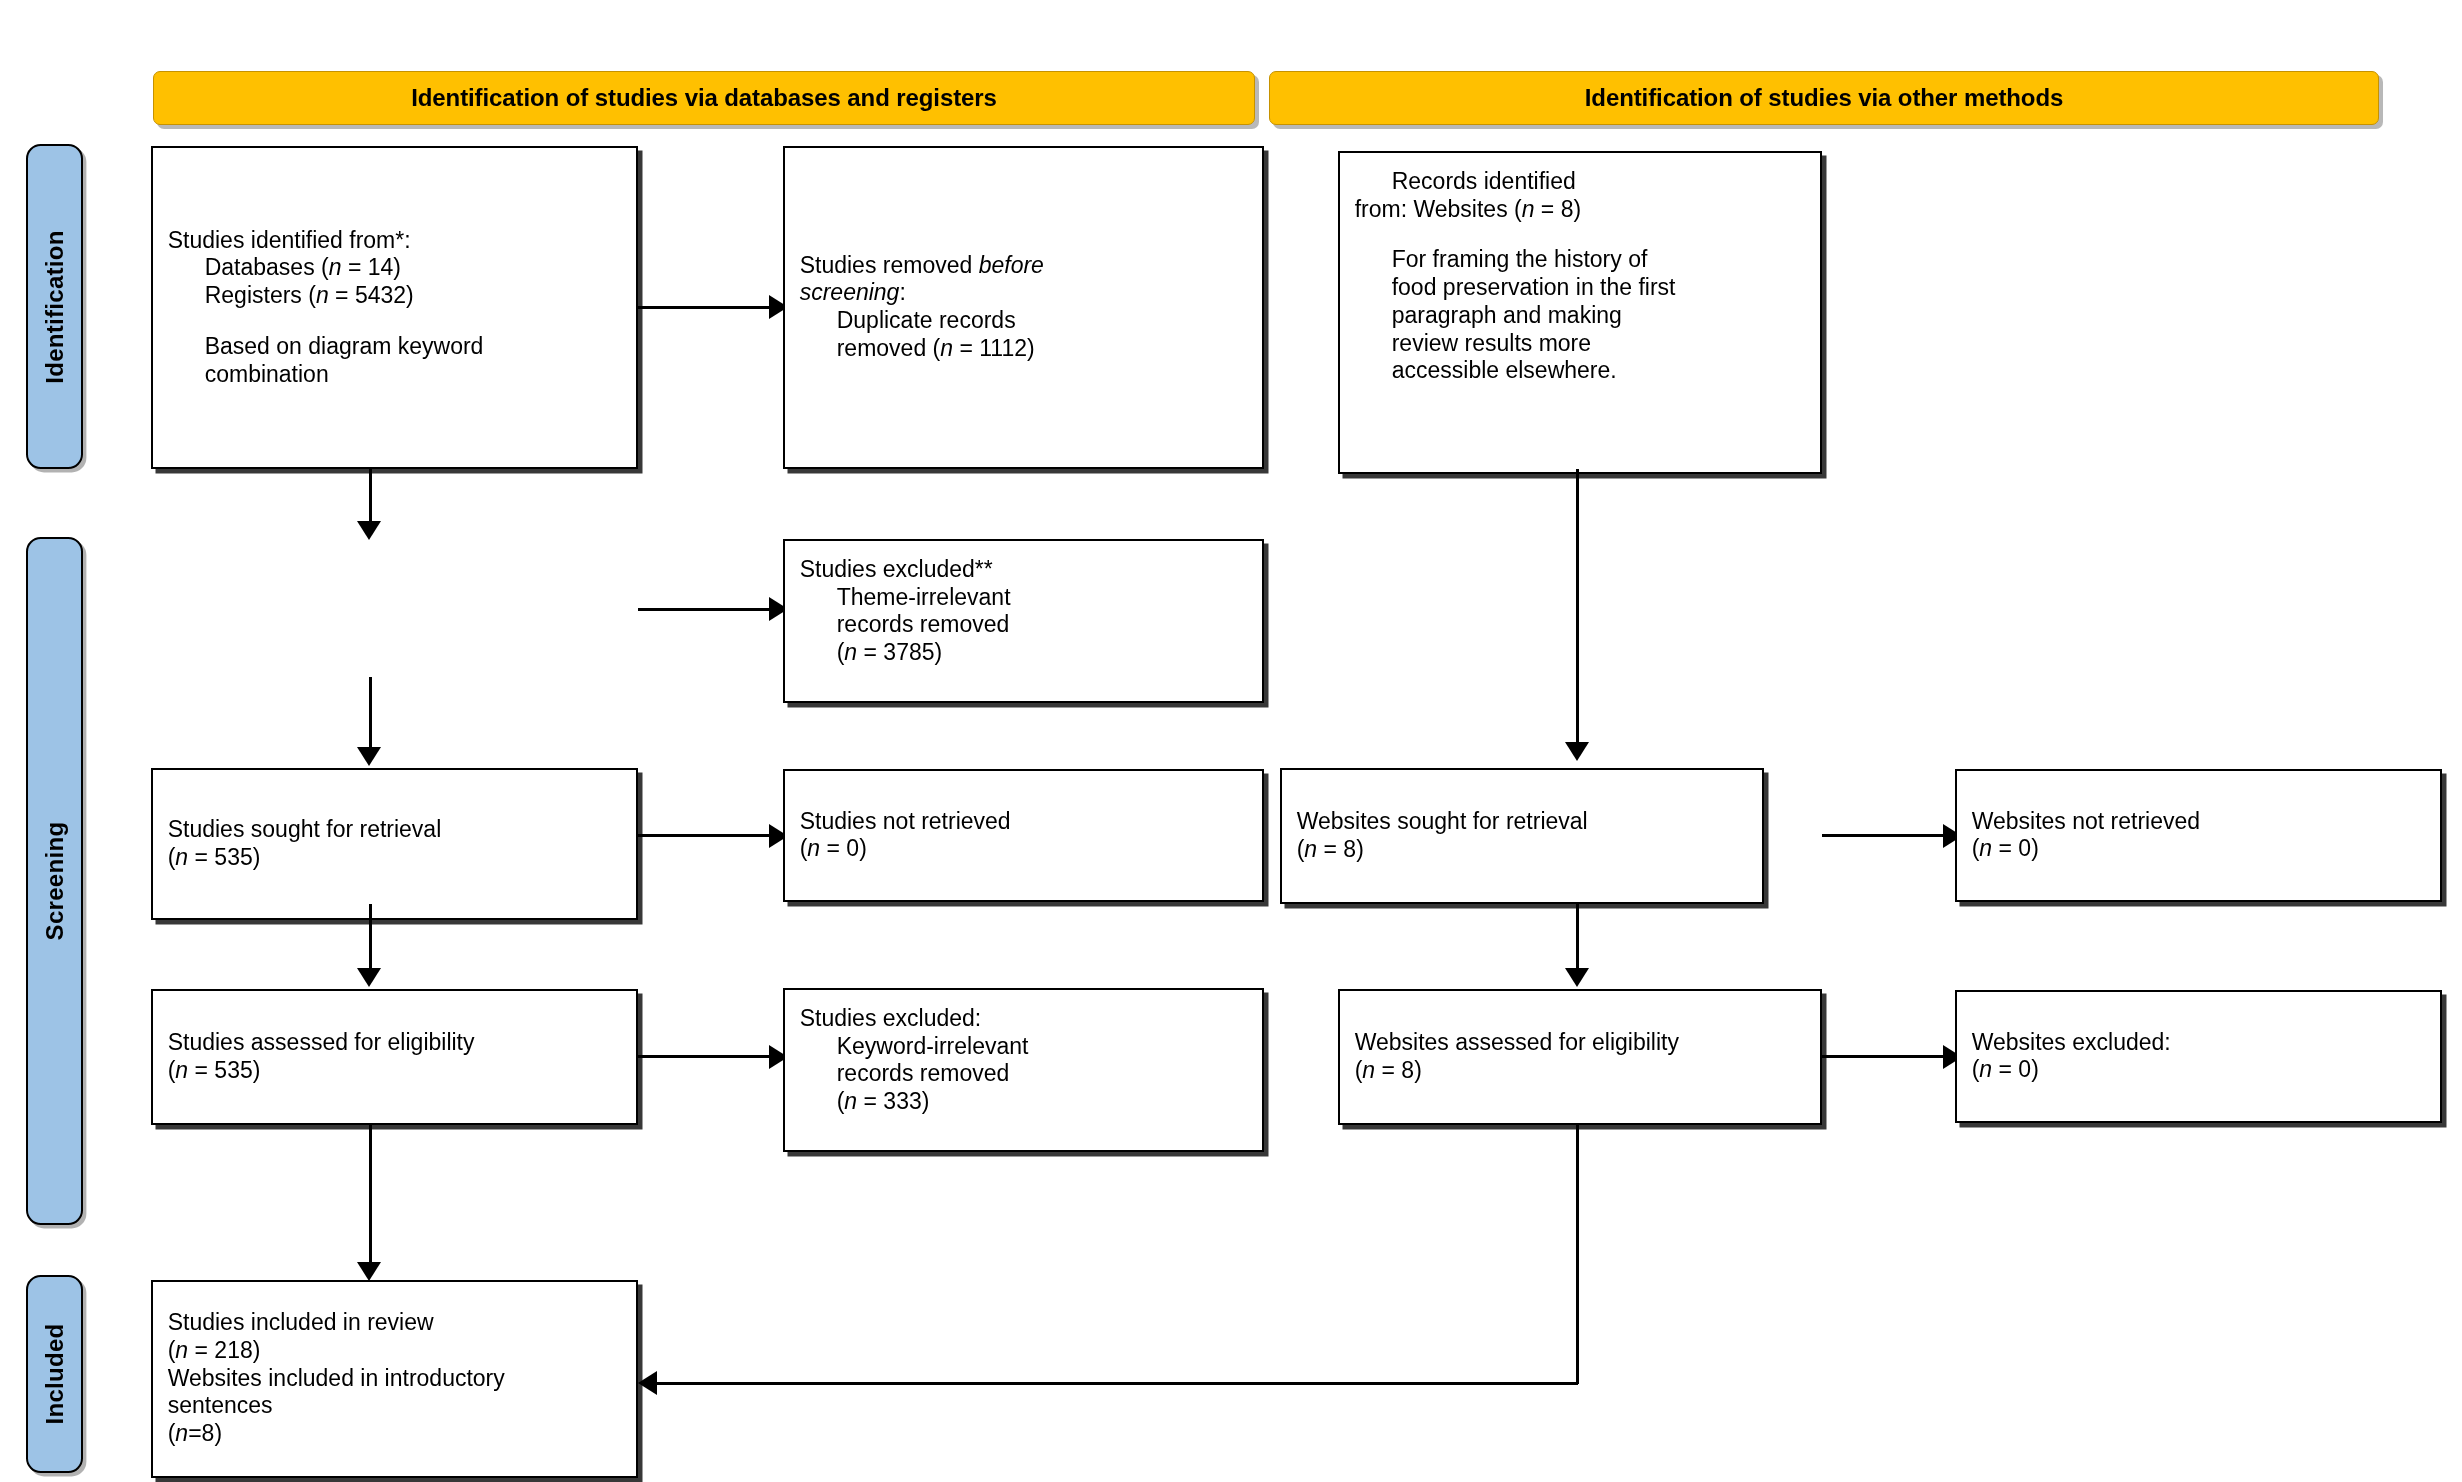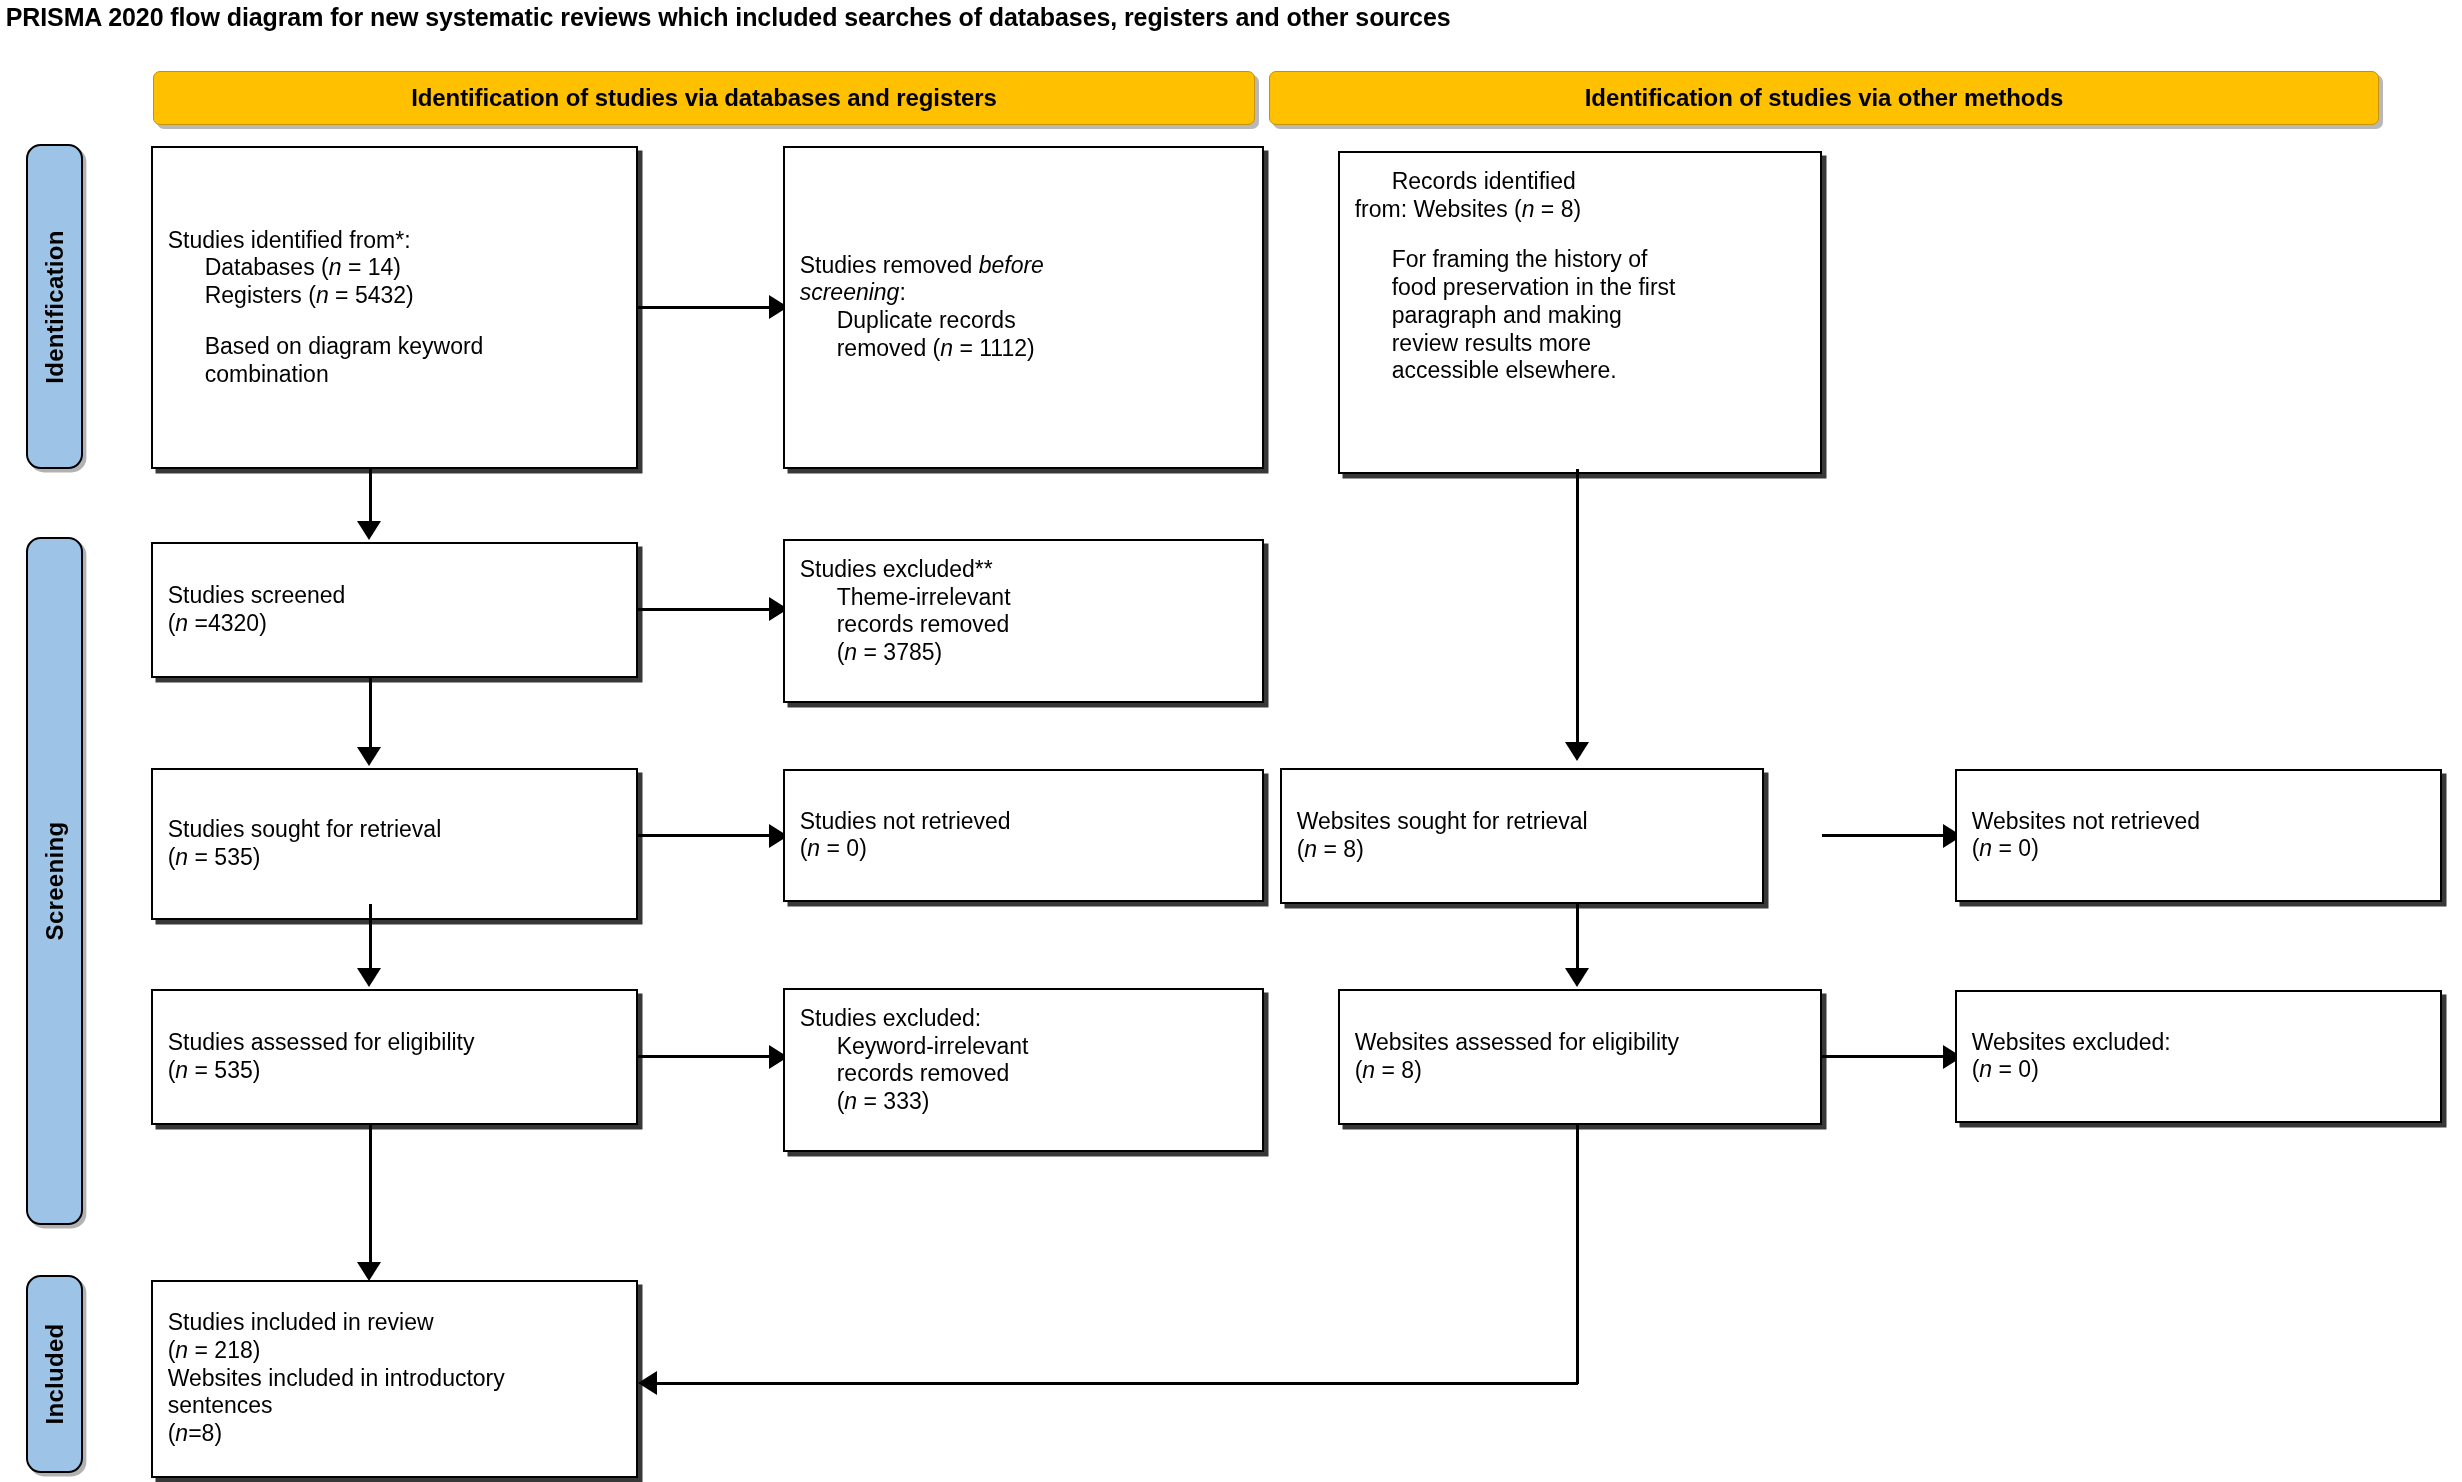--- a/index.html
+++ b/index.html
@@ -131,21 +131,20 @@
     border-left: 12.5px solid transparent;
     border-right: 12.5px solid transparent;
     border-top: 19px solid #000000;
   }
 </style>
 </head>
 <body>
 
 <div id="page">
 
-  <div id="diagram-title">PRISMA 2020 flow diagram for new systematic reviews which included searches of databases, registers and other sources</div>
 
   <div class="stage-label" style="left:26px; top:144px; width:57px; height:325px;">
     <span class="stage-text">Identification</span>
   </div>
 
   <div class="stage-label" style="left:26px; top:537px; width:57px; height:688px;">
     <span class="stage-text">Screening</span>
   </div>
 
   <div class="stage-label" style="left:26px; top:1275px; width:57px; height:198px;">
@@ -195,26 +194,20 @@
       <div class="line indent">accessible elsewhere.</div>
     </div>
   </div>
 
   <div class="conn thin-v" style="left:369px; top:469px; height:57px;"></div>
   <div class="arrowhead down" style="left:357px; top:521px;"></div>
 
   <div class="conn thin-v" style="left:1576px; top:469px; height:278px;"></div>
   <div class="arrowhead down" style="left:1565px; top:742px;"></div>
 
-  <div class="node" style="left:151px; top:542px; width:487px; height:136px;">
-    <div class="node-body">
-      <div class="line">Studies screened</div>
-      <div class="line">(<em class="nv">n</em> =4320)</div>
-    </div>
-  </div>
 
   <div class="conn h" style="left:638px; top:608px; width:136px;"></div>
   <div class="arrowhead right" style="left:769px; top:597px;"></div>
 
   <div class="node" style="left:783px; top:539px; width:481px; height:164px;">
     <div class="node-body top-aligned">
       <div class="line">Studies excluded**</div>
       <div class="line indent">Theme-irrelevant</div>
       <div class="line indent">records removed</div>
       <div class="line indent">(<em class="nv">n</em> = 3785)</div>

